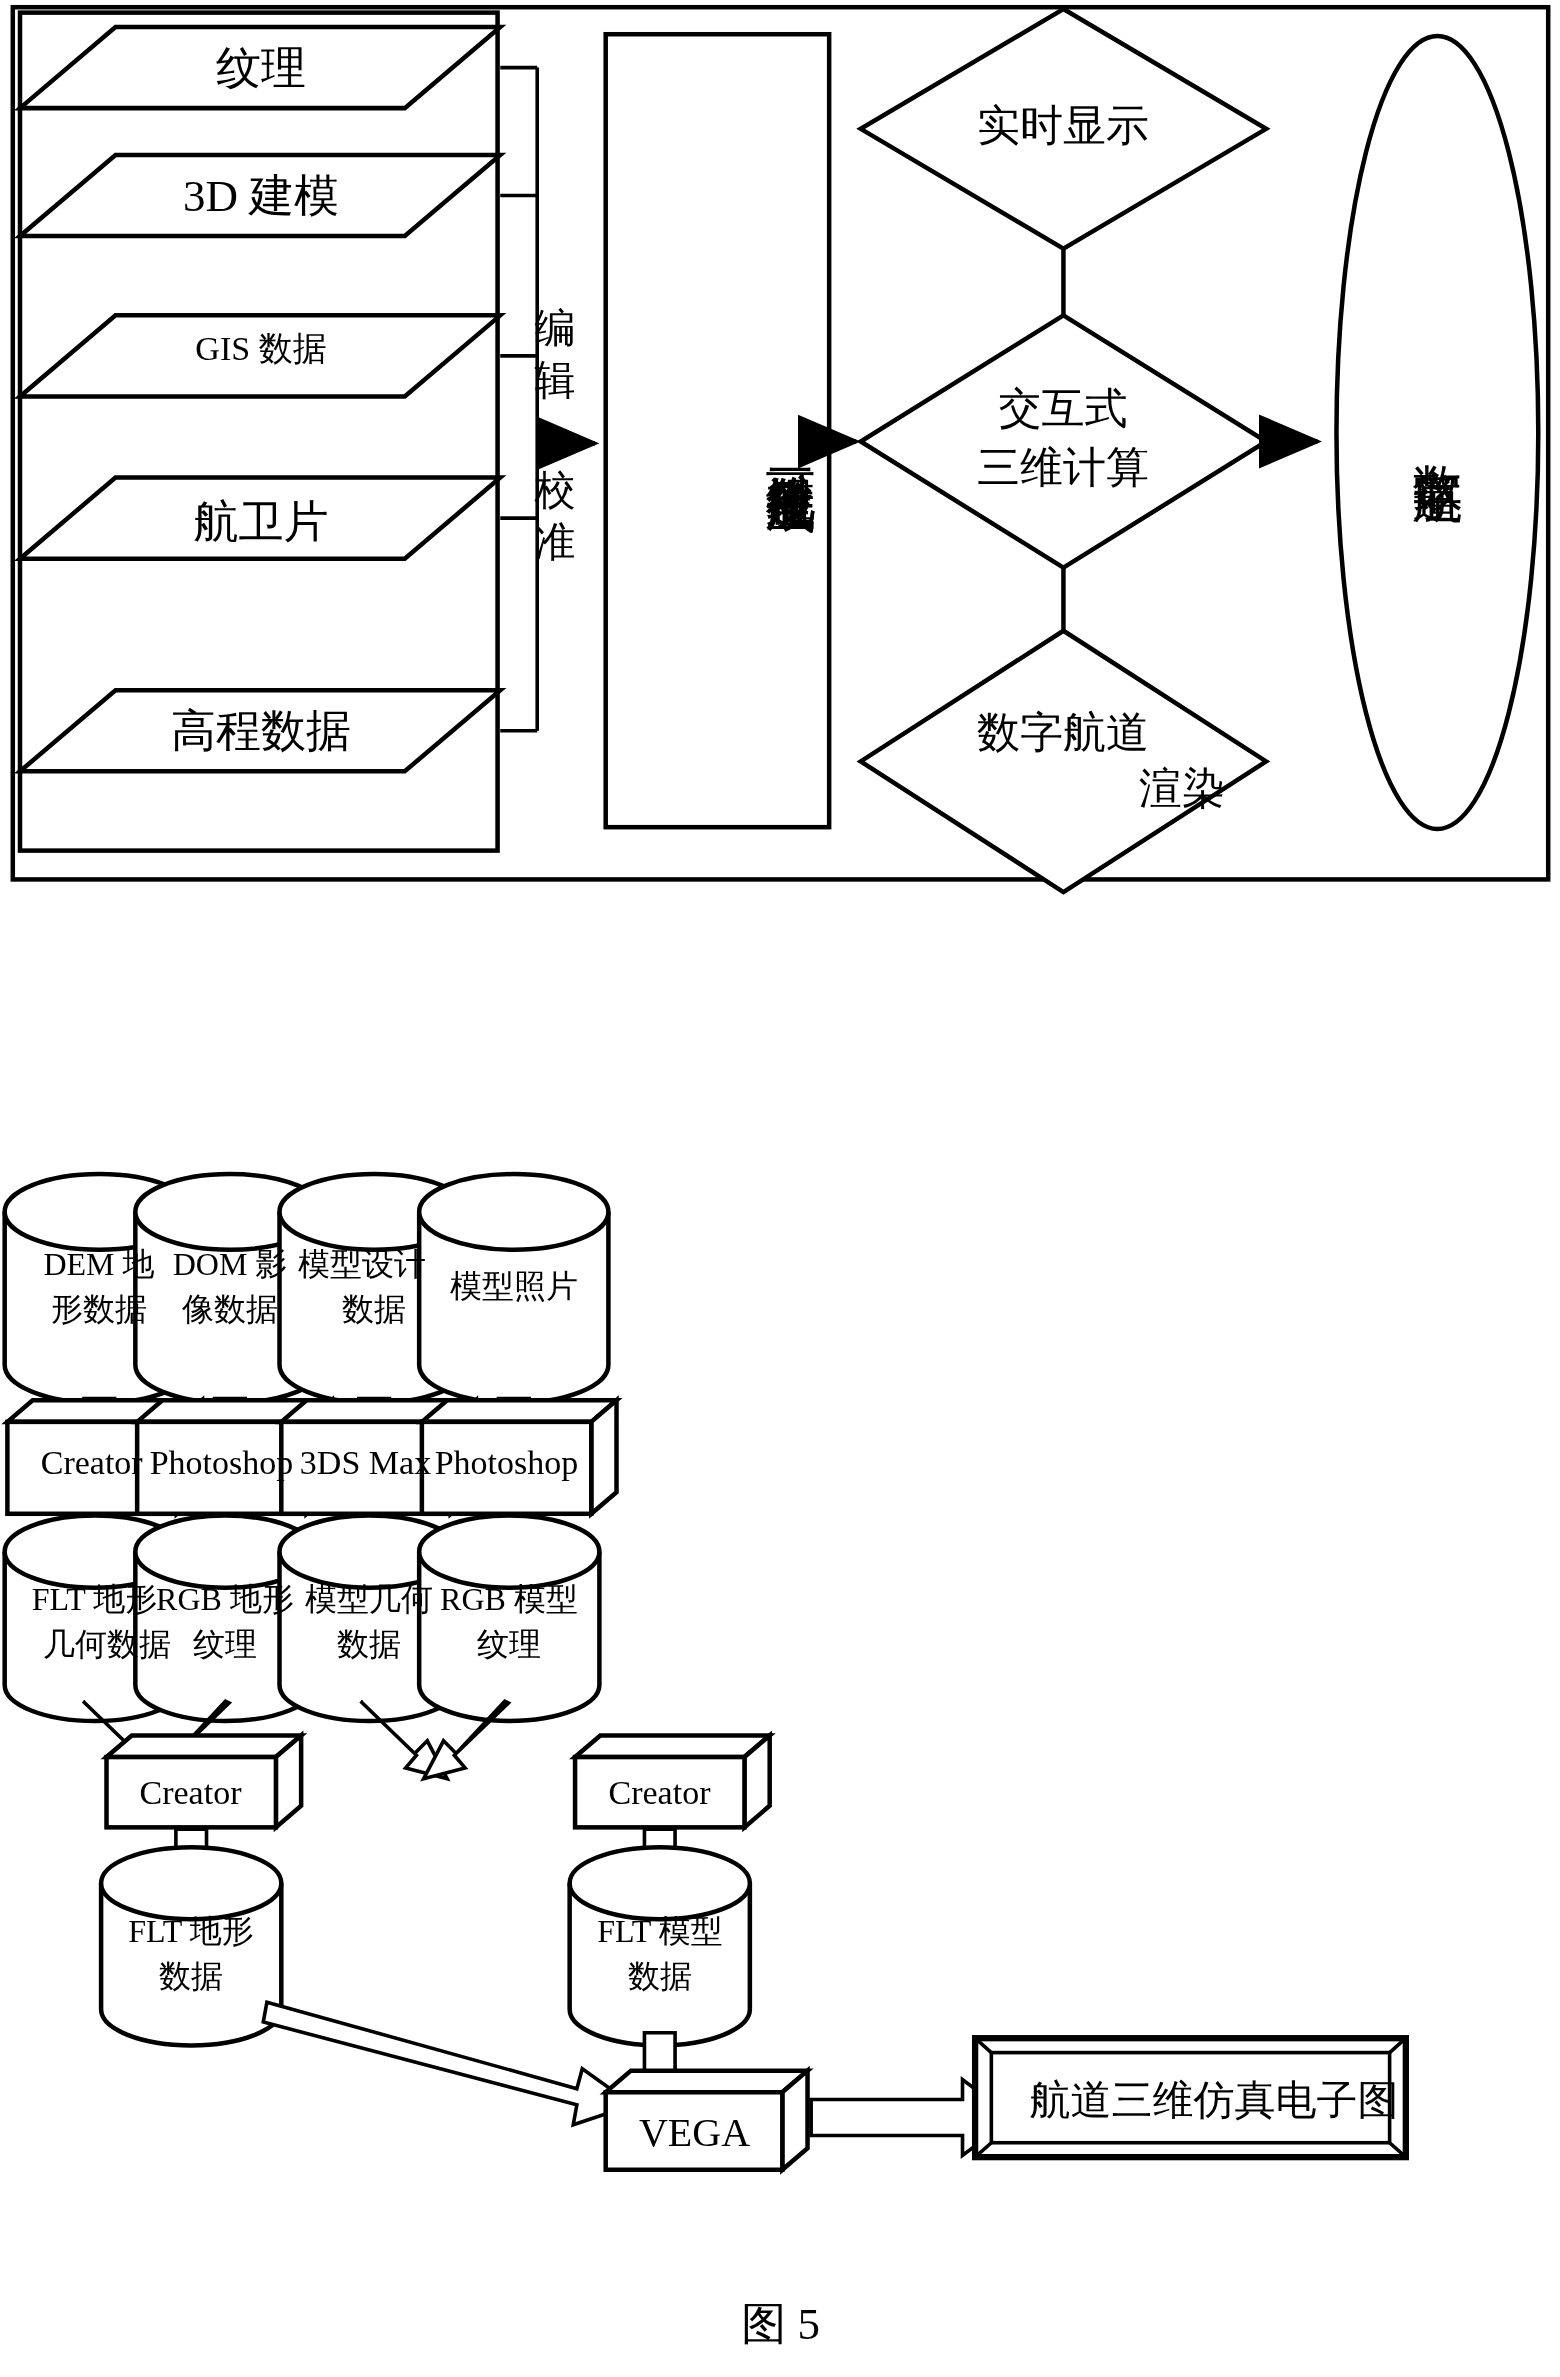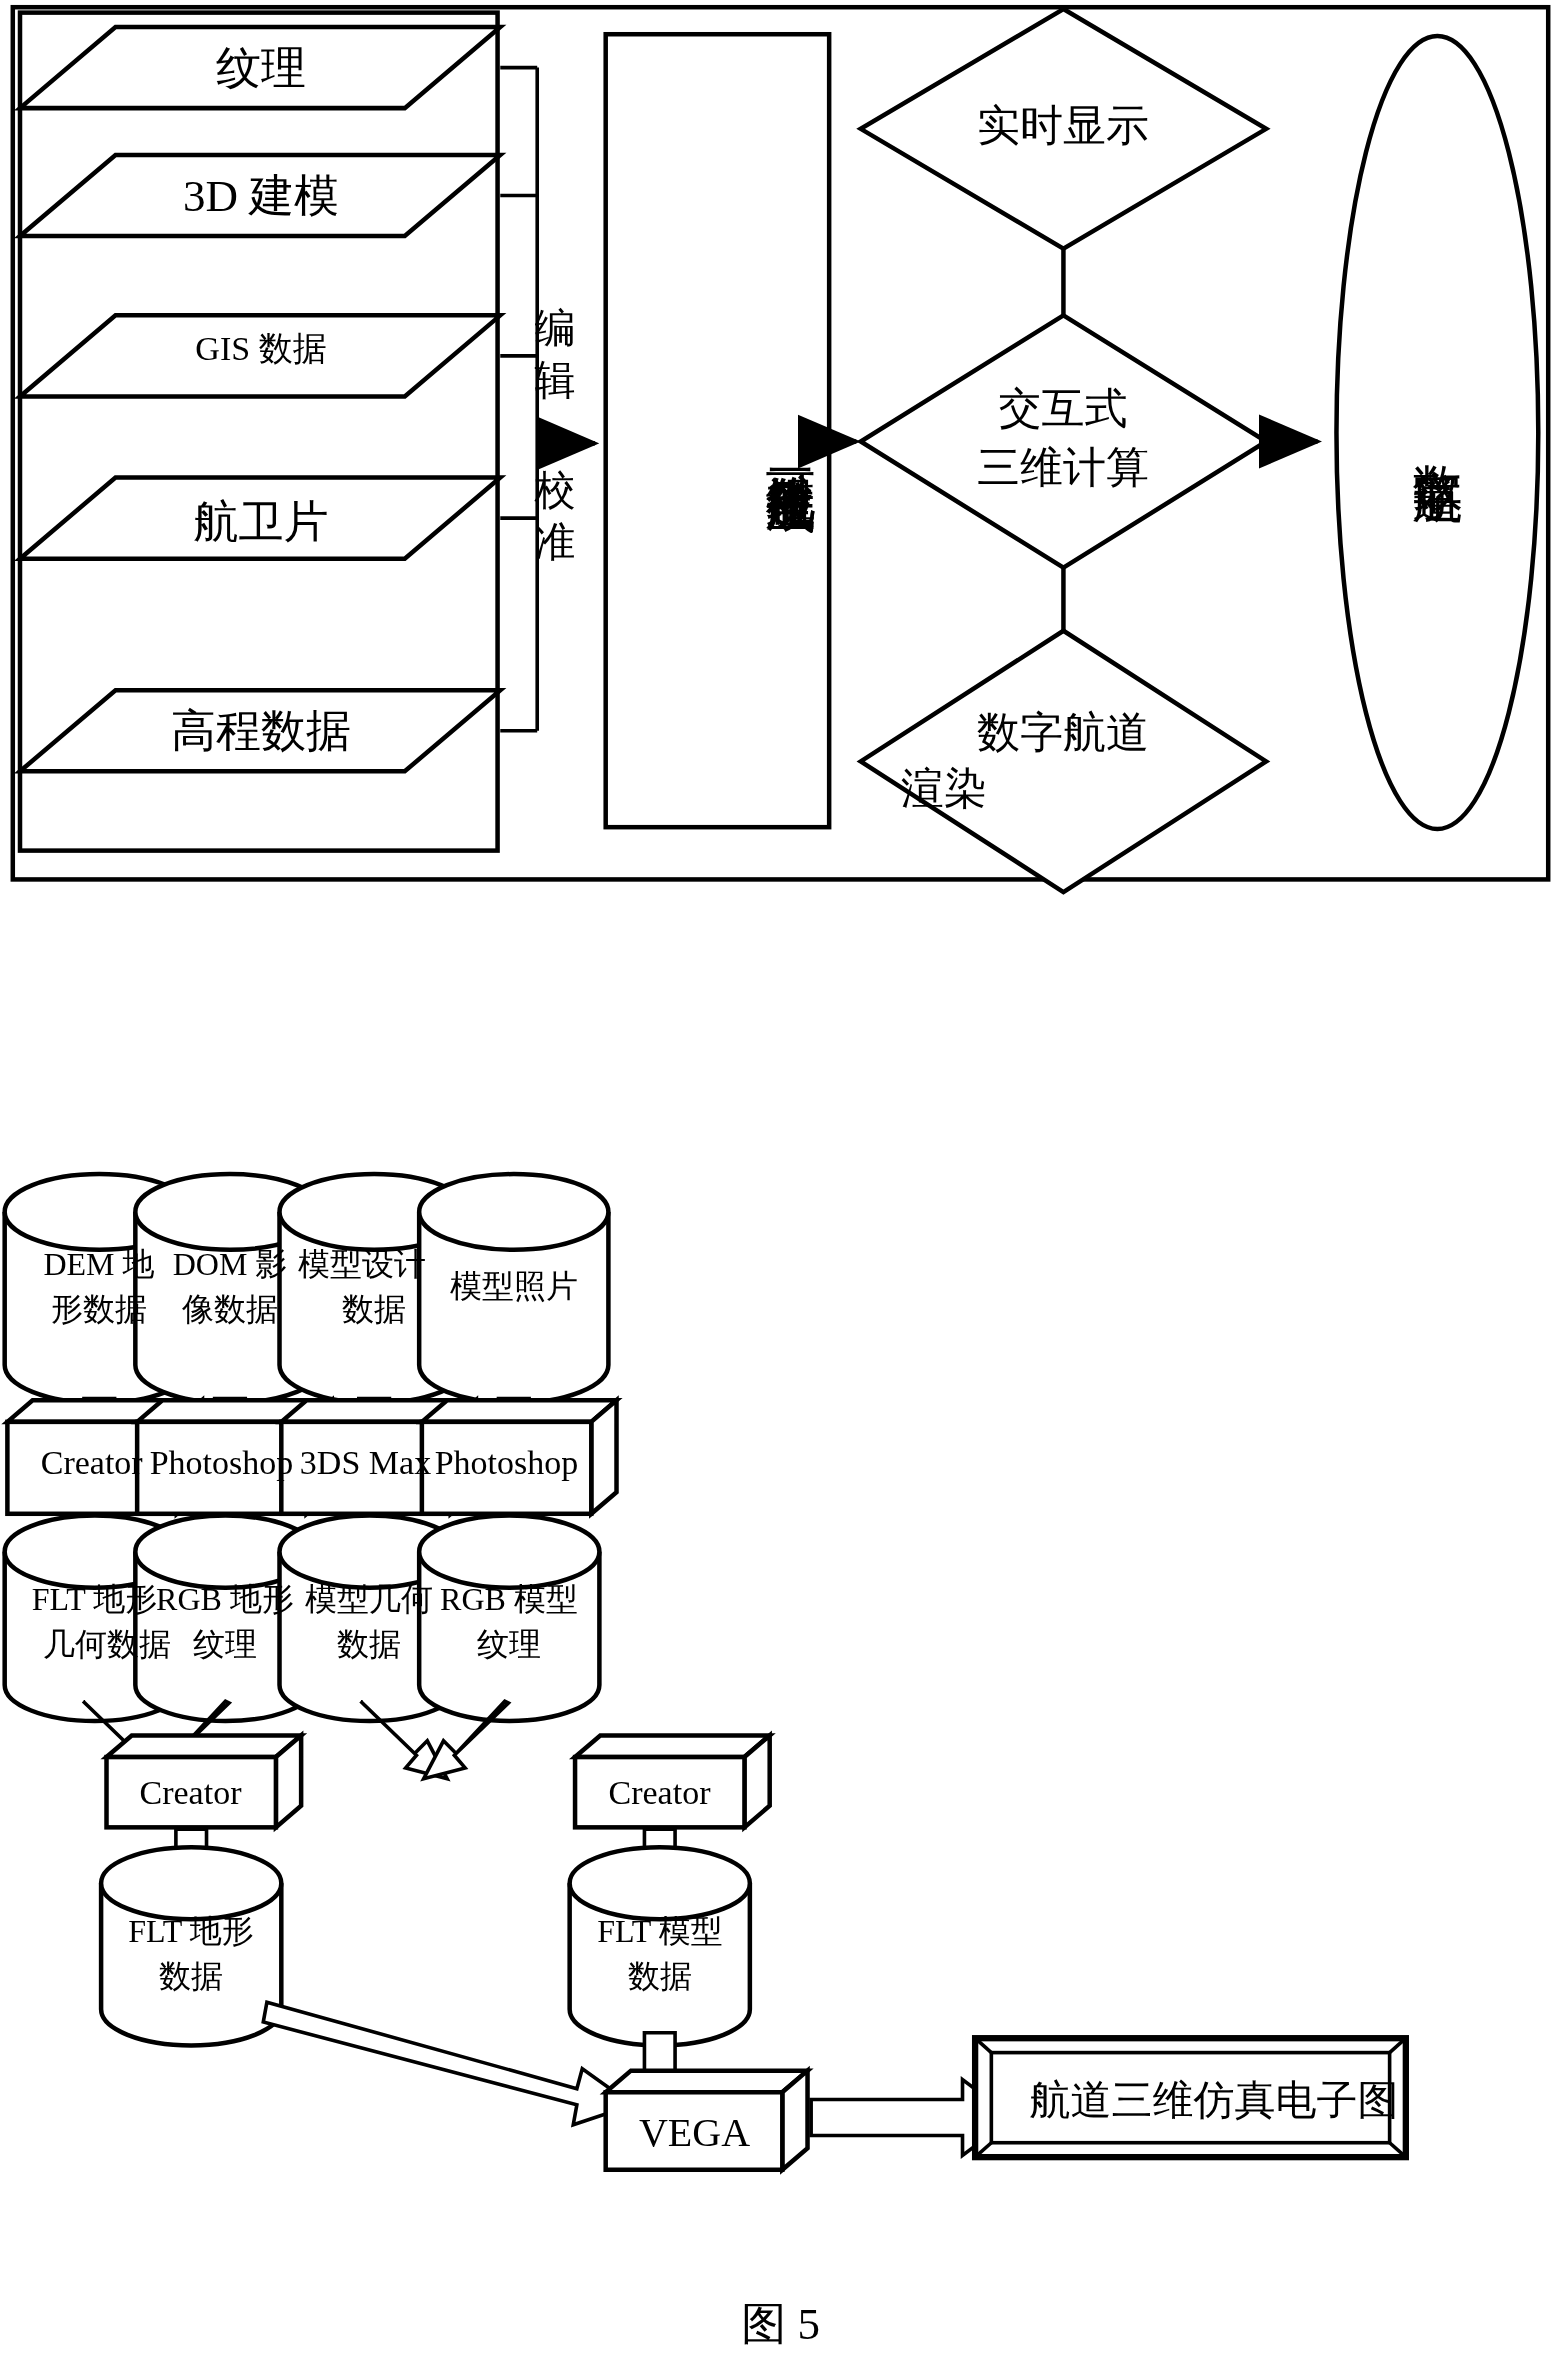--- a/index.html
+++ b/index.html
@@ -193,21 +193,21 @@
             display:flex;align-items:flex-start;justify-content:center;
             font-size:50px;line-height:79px;letter-spacing:1.8px;
             writing-mode:vertical-rl;text-orientation:upright;padding-top:10.8px;box-sizing:border-box;">三维可视化航道生成</div>
 
 <div style="position:absolute;left:910px;top:99px;width:306px;text-align:center;font-size:43px;line-height:54px;">实时显示</div>
 
 <div style="position:absolute;left:910px;top:384px;width:306px;text-align:center;font-size:43px;line-height:56px;font-family:Liberation Mono, monospace;">交互式</div>
 <div style="position:absolute;left:910px;top:440px;width:306px;text-align:center;font-size:43px;line-height:56px;">三维计算</div>
 
 <div style="position:absolute;left:901px;top:705px;width:324px;text-align:center;font-size:43px;line-height:56px;">数字航道</div>
-<div style="position:absolute;left:901px;top:761px;width:324px;text-align:left;font-size:43px;line-height:56px;">渲染</div>
+<div style="position:absolute;left:901px;top:761px;width:324px;text-align:right;font-size:43px;line-height:56px;">渲染</div>
 
 <div style="position:absolute;left:1370px;top:54px;width:135px;height:757px;
             display:flex;align-items:flex-start;justify-content:center;
             writing-mode:vertical-rl;text-orientation:upright;
             font-size:50px;line-height:135px;letter-spacing:3.6px;">数字航道</div>
 
 
 <div style="position:absolute;left:9px;top:1242px;width:180px;text-align:center;font-size:32px;line-height:45px;">DEM 地</div>
 <div style="position:absolute;left:9px;top:1287px;width:180px;text-align:center;font-size:32px;line-height:45px;">形数据</div>
 

